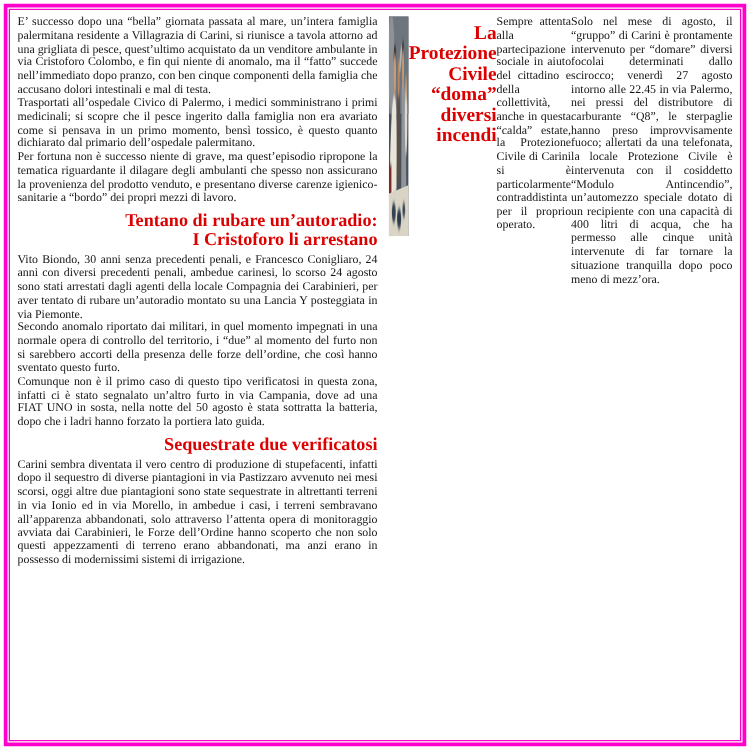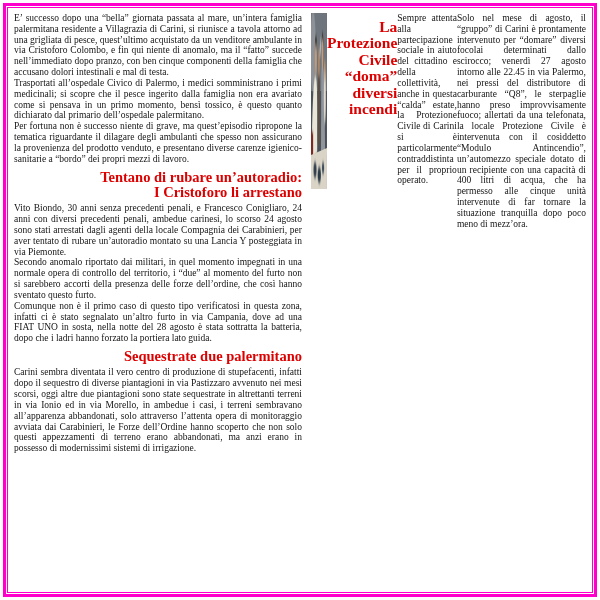--- a/index.html
+++ b/index.html
@@ -31,24 +31,24 @@
           <p class="body">Trasportati all’ospedale Civico di Palermo, i medici somministrano i primi medicinali; si scopre che il pesce ingerito dalla famiglia non era avariato come si pensava in un primo momento, bensì tossico, è questo quanto dichiarato dal primario dell’ospedale palermitano.</p>
           <p class="body">Per fortuna non è successo niente di grave, ma quest’episodio ripropone la tematica riguardante il dilagare degli ambulanti che spesso non assicurano la provenienza del prodotto venduto, e presentano diverse carenze igienico-sanitarie a “bordo” dei propri mezzi di lavoro.</p>
 
           <h2 class="headline">
             <span>Tentano di rubare un’autoradio:</span><br>
             <span>I Cristoforo li arrestano</span>
           </h2>
 
           <p class="body">Vito Biondo, 30 anni senza precedenti penali, e Francesco Conigliaro, 24 anni con diversi precedenti penali, ambedue carinesi, lo scorso 24 agosto sono stati arrestati dagli agenti della locale Compagnia dei Carabinieri, per aver tentato di rubare un’autoradio montato su una Lancia Y posteggiata in via Piemonte.</p>
           <p class="body">Secondo anomalo riportato dai militari, in quel momento impegnati in una normale opera di controllo del territorio, i “due” al momento del furto non si sarebbero accorti della presenza delle forze dell’ordine, che così hanno sventato questo furto.</p>
-          <p class="body">Comunque non è il primo caso di questo tipo verificatosi in questa zona, infatti ci è stato segnalato un’altro furto in via Campania, dove ad una FIAT UNO in sosta, nella notte del 28 agosto è stata sottratta la batteria, dopo che i ladri hanno forzato la portiera lato guida.</p>
+          <p class="body">Comunque non è il primo caso di questo tipo verificatosi in questa zona, infatti ci è stato segnalato un’altro furto in via Campania, dove ad una FIAT UNO in sosta, nella notte del 50 agosto è stata sottratta la batteria, dopo che i ladri hanno forzato la portiera lato guida.</p>
 
           <h2 class="headline">
-            <span>Sequestrate due palermitano</span><br>
+            <span>Sequestrate due verificatosi</span><br>
           </h2>
 
           <p class="body">Carini sembra diventata il vero centro di produzione di stupefacenti, infatti dopo il sequestro di diverse piantagioni in via Pastizzaro avvenuto nei mesi scorsi, oggi altre due piantagioni sono state sequestrate in altrettanti terreni in via Ionio ed in via Morello, in ambedue i casi, i terreni sembravano all’apparenza abbandonati, solo attraverso l’attenta opera di monitoraggio avviata dai Carabinieri, le Forze dell’Ordine hanno scoperto che non solo questi appezzamenti di terreno erano abbandonati, ma anzi erano in possesso di modernissimi sistemi di irrigazione.</p>
         </div>
 
         <div class="col-right">
 
           <div class="painting">
             <svg viewBox="0 0 285 176" preserveAspectRatio="none" aria-hidden="true">
               <defs>

